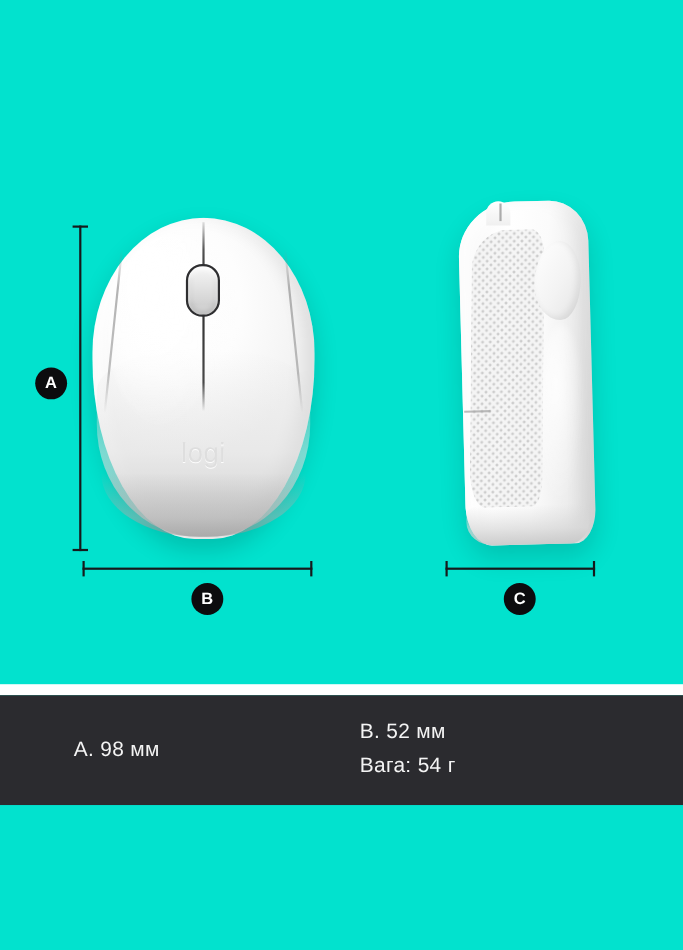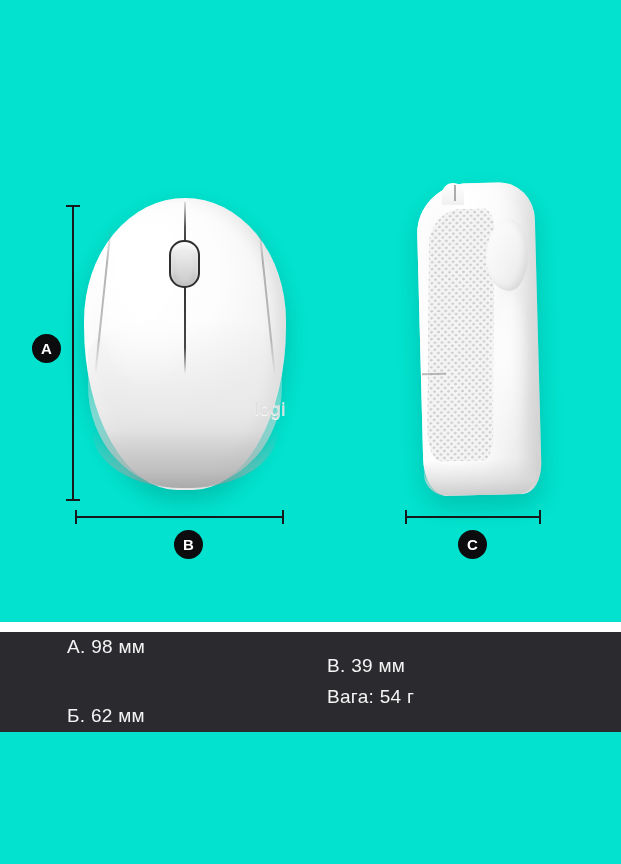--- a/index.html
+++ b/index.html
@@ -133,22 +133,22 @@
     background: linear-gradient(180deg, #f6f6f6 0%, #e3e3e3 42%, #d2d2d2 78%, #e0e0e0 100%);
     border: 2.5px solid #2e2e30;
     box-sizing: border-box;
     box-shadow: inset 0 3px 5px rgba(255,255,255,0.9), inset 0 -3px 6px rgba(0,0,0,0.18);
   }
   
   #mouse-top-logo {
     position: absolute;
     left: 0; top: 200px;
     width: 202px;
-    text-align: right;
-    font-size: 19px;
+    text-align: center;
+    font-size: 25px;
     font-weight: 400;
     letter-spacing: 0.5px;
     color: #dedede;
     text-shadow: 0 1px 0 rgba(255,255,255,0.9);
     user-select: none;
   }
   #mouse-top-base-shadow {
     position: absolute;
     left: 8px; top: 232px;
     width: 186px; height: 58px;
@@ -325,23 +325,22 @@
   </div>
 
 </div>
 
 <div id="divider"></div>
 
 <div id="spec-bar">
 
   <div class="spec-column" id="spec-column-left">
     <div class="spec-line">А. 98 мм</div>
-    <div class="spec-line">Б. 62 мм</div>
   </div>
 
   <div class="spec-column" id="spec-column-right">
-    <div class="spec-line">В. 39 мм</div>
+    <div class="spec-line">В. 52 мм</div>
     <div class="spec-line">Вага: 54 г</div>
   </div>
 
 </div>
 
 <div id="footer-area"></div>
 
 </body></html>

